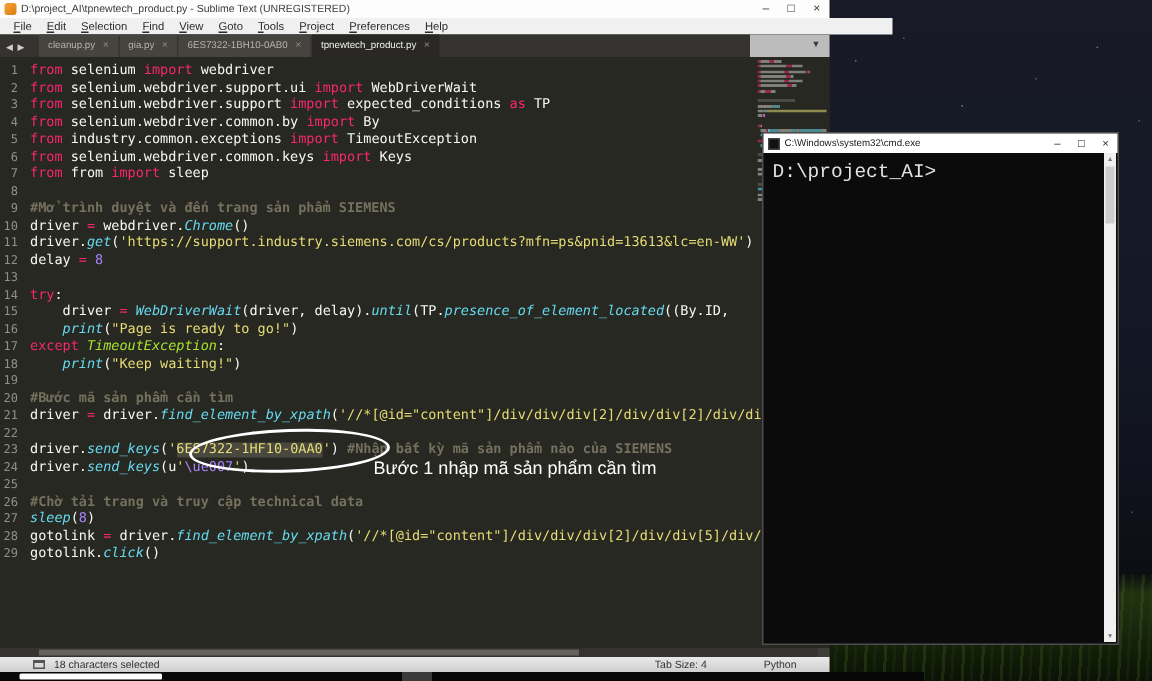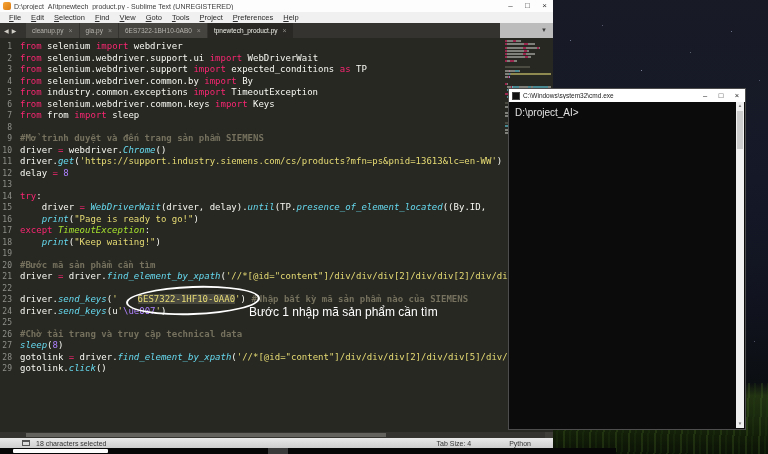--- a/index.html
+++ b/index.html
@@ -32,21 +32,21 @@
   
   .sublime { position:absolute; left:0; top:0; width:553px; height:448px; z-index:2; background:#272822; }
   .titlebar { position:absolute; left:0; top:0; width:553px; height:12px; background:#fdfdfd;
     display:flex; align-items:center; }
   .app-icon { width:8px; height:8px; margin:0 3px 0 3px; border-radius:2px;
     background:linear-gradient(135deg,#f7a336,#d97b12); }
   .win-title { font-size:7px; color:#3c3c3c; flex:1; white-space:nowrap; overflow:hidden; }
   .win-controls { display:flex; }
   .win-btn { width:17px; text-align:center; font-size:8px; line-height:12px; color:#333; }
 
-  .menubar { position:absolute; left:0; top:12px; width:553px; height:11px; background:#f0f0f0;
+  .menubar { position:absolute; left:0; top:12px; width:595px; height:11px; background:#f0f0f0;
     display:flex; align-items:center; padding-left:4px; }
   .menu-item { display:inline-block; font-size:7.5px; color:#2b2b2b; padding:0 5px; line-height:11px; }
   .menu-item::first-letter { text-decoration:underline; }
 
   .tabbar { position:absolute; left:0; top:23px; width:553px; height:15px; background:#35332f; }
   .tab-scroll { position:absolute; left:4px; top:0; height:15px; display:flex; align-items:center; gap:3px;
     font-size:6px; color:#cfcdc6; }
   .tabs { position:absolute; left:26px; top:0; height:15px; display:flex; }
   .tab { display:flex; align-items:center; padding:0 6px; margin-right:1px; background:#46443f;
     font-size:6.5px; color:#b5b3ac; white-space:nowrap; }
@@ -61,21 +61,21 @@
     font-size:9px; line-height:11.5px; }
   .ln { display:inline-block; width:20px; text-align:right; padding-right:8px; color:#8f908a;
     font-size:8px; font-family:"DejaVu Sans Mono", monospace; }
   .tk-k { color:#f92672; }
   .tk-n { color:#f8f8f2; }
   .tk-s { color:#e6db74; }
   .tk-c { color:#75715e;font-weight:bold; }
   .tk-f { color:#66d9ef; font-style:italic; }
   .tk-g { color:#a6e22e; font-style:italic; }
   .tk-d { color:#ae81ff; }
-  .tk-sel { color:#e6db74; background:#4a4940;margin-left:20px; }
+  .tk-sel { color:#e6db74; background:#4a4940; }
 
   .minimap { position:absolute; left:505px; top:40px; width:46px; z-index:2; }
   .mm-line { height:2.2px; margin-bottom:1.1px; white-space:nowrap; overflow:hidden; }
   .mm-seg { display:inline-block; height:2px; vertical-align:top; opacity:.55; }
 
   .hscroll { position:absolute; left:0; top:432px; width:553px; height:6px; background:#34332f; }
   .hscroll-thumb { position:absolute; left:26px; top:1px; width:360px; height:4px; background:#63625c; }
   .scroll-corner { position:absolute; right:0; top:0; width:8px; height:6px; background:#3e3d38; }
 
   .statusbar { position:absolute; left:0; top:438px; width:553px; height:10px;
@@ -87,22 +87,22 @@
   .status-syntax { margin-right:22px; }
 
   
   .cmd { position:absolute; left:508px; top:88px; width:238px; height:342px; z-index:4;
     background:#0b0b0b; border:1px solid #4d4d4d; }
   .cmd-title { position:absolute; left:0; top:0; width:100%; height:13px; background:#ffffff;
     display:flex; align-items:center; }
   .cmd-icon { width:8px; height:8px; margin:0 3px; background:#111; border:1px solid #444; }
   .cmd-title-text { font-size:6.5px; color:#1a1a1a; flex:1; white-space:nowrap; overflow:hidden; }
   .cmd-btn { width:16px; text-align:center; font-size:7.5px; line-height:13px; color:#222; }
-  .cmd-prompt { position:absolute; left:6px; top:18px; font-family:Liberation Sans, sans-serif;
-    font-size:10px; color:#e2e2e2; }
+  .cmd-prompt { position:absolute; left:6px; top:18px; font-family:Liberation Mono, monospace;
+    font-size:13px; color:#e2e2e2; }
   .cmd-scroll { position:absolute; right:1px; top:13px; bottom:1px; width:8px; background:#f0f0f0; }
   .cmd-scroll-up, .cmd-scroll-down { position:absolute; left:0; width:8px; height:8px;
     font-size:4.5px; color:#7a7a7a; text-align:center; line-height:8px; }
   .cmd-scroll-up { top:0; }
   .cmd-scroll-down { bottom:0; }
   .cmd-scroll-thumb { position:absolute; left:1px; top:9px; width:6px; height:38px; background:#cdcdcd; }
 
   
   .ellipse { position:absolute; left:126px; top:286px; width:134px; height:29px; z-index:5;
     border:2px solid #ffffff; border-radius:50%; transform:rotate(-2deg); }

